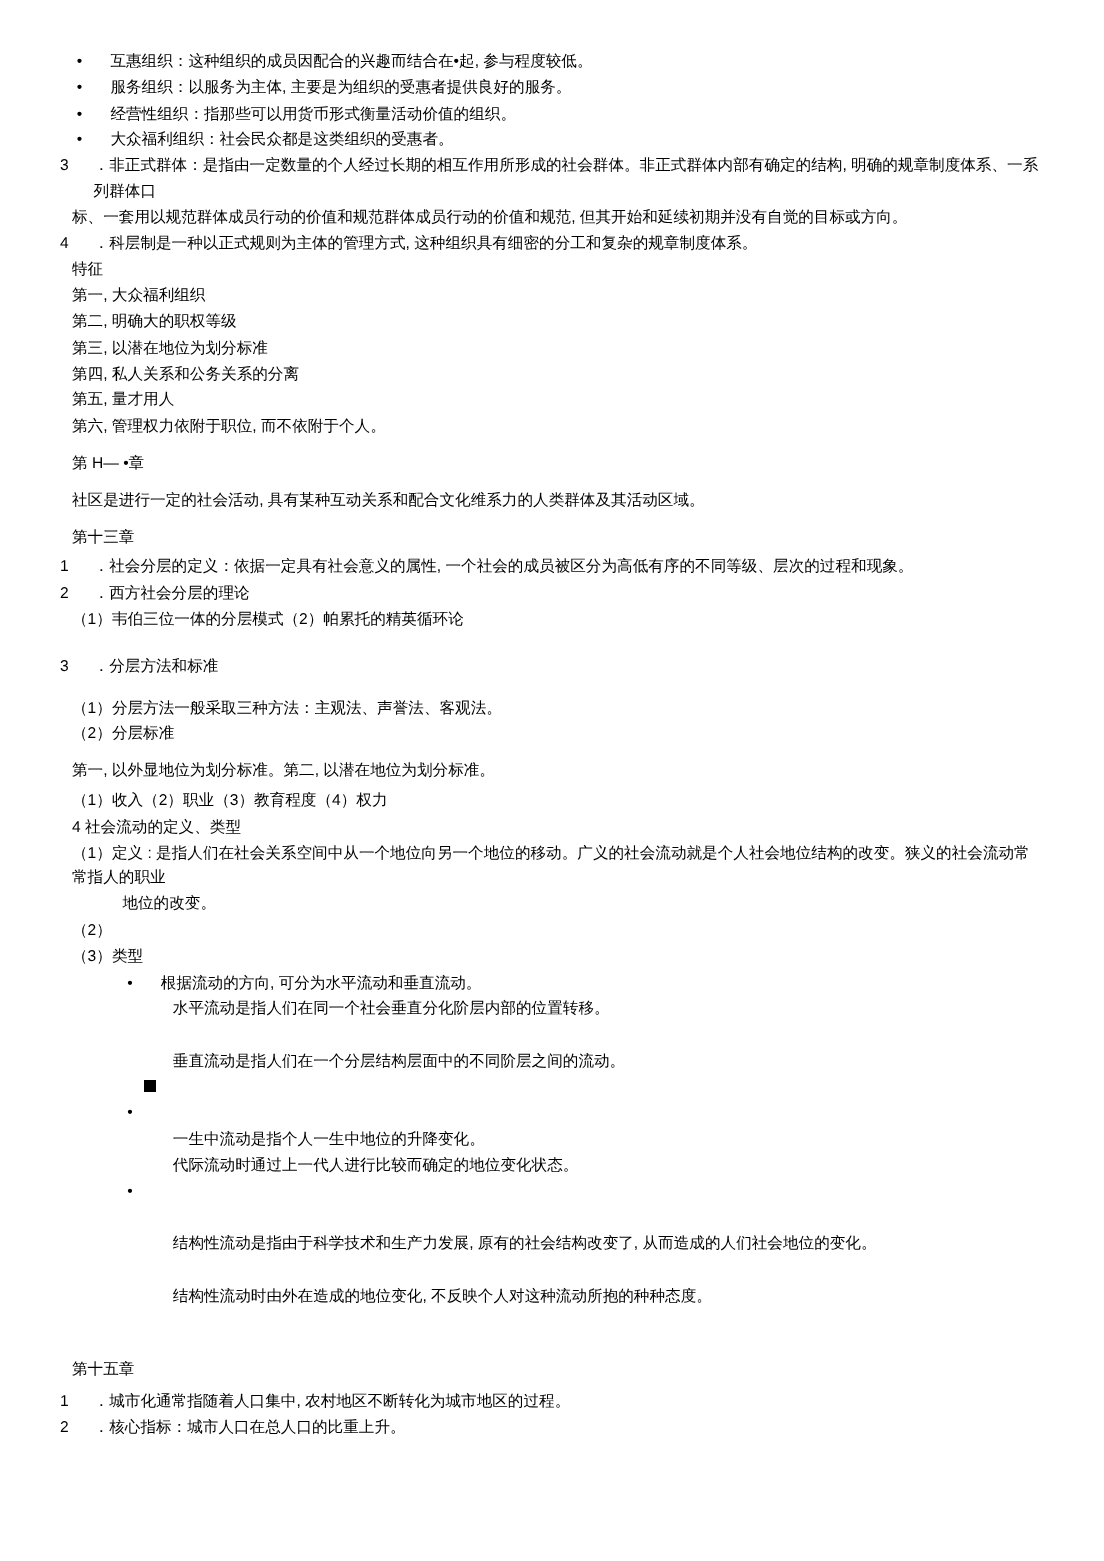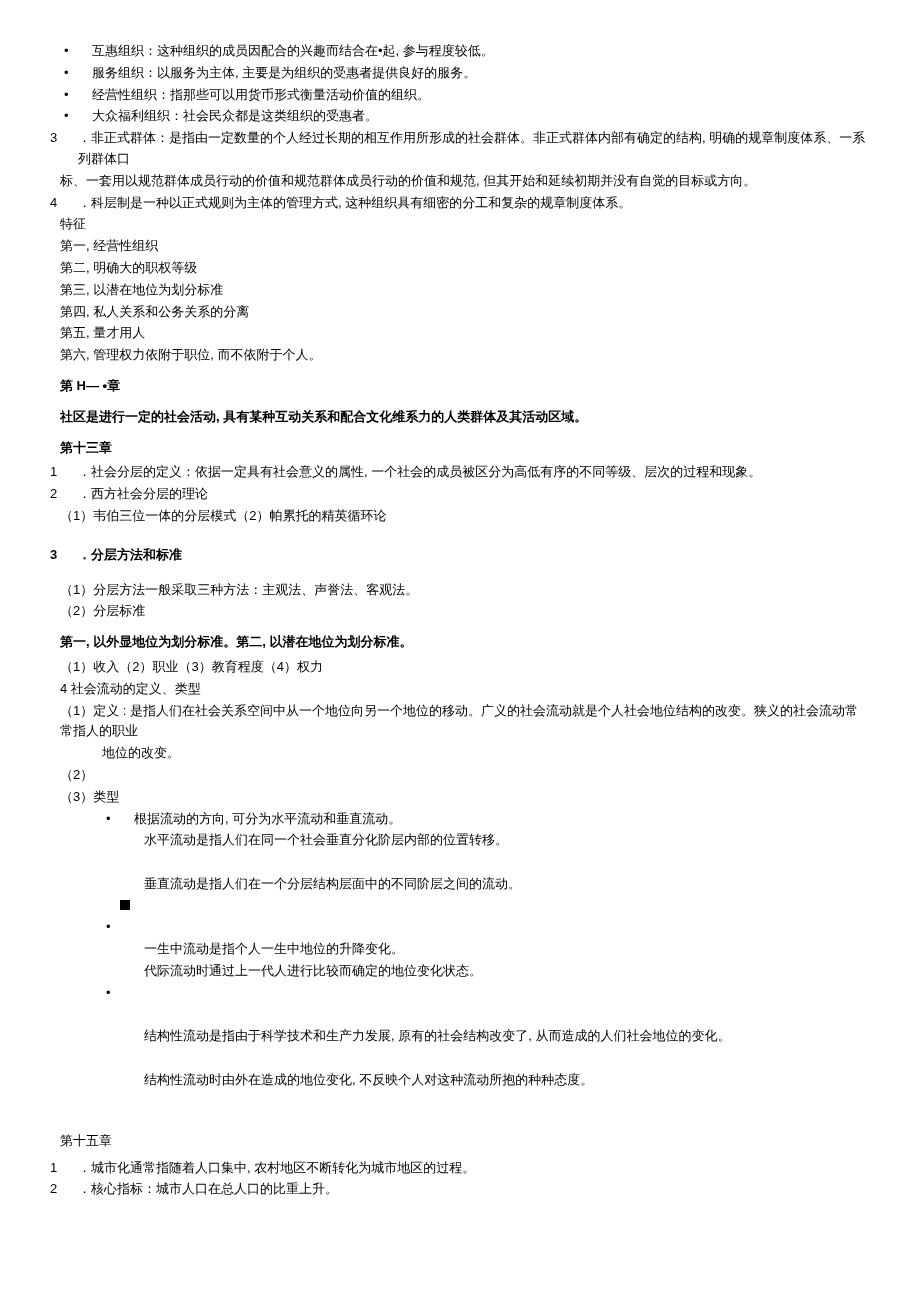--- a/index.html
+++ b/index.html
@@ -36,21 +36,20 @@
   }
   .num-text {
     flex: 1;
   }
   .plain-line {
     margin: 1px 10px;
   }
   .section-gap {
     margin-top: 10px;
     margin-bottom: 4px;
-    font-weight: bold;
   }
   .indent1 { padding-left: 42px; }
   .indent2 { padding-left: 84px; }
   .square {
     display: inline-block;
     width: 10px;
     height: 10px;
     background: #000;
     margin-left: 70px;
   }
@@ -80,21 +79,21 @@
   <span class="num-text">．非正式群体：是指由一定数量的个人经过长期的相互作用所形成的社会群体。非正式群体内部有确定的结构, 明确的规章制度体系、一系列群体口</span>
 </div>
 <div class="plain-line">标、一套用以规范群体成员行动的价值和规范群体成员行动的价值和规范, 但其开始和延续初期并没有自觉的目标或方向。</div>
 
 <div class="num-row">
   <span class="num-label">4</span>
   <span class="num-text">．科层制是一种以正式规则为主体的管理方式, 这种组织具有细密的分工和复杂的规章制度体系。</span>
 </div>
 
 <div class="plain-line">特征</div>
-<div class="plain-line">第一, 经营性组织</div>
+<div class="plain-line">第一, 大众福利组织</div>
 <div class="plain-line">第二, 明确大的职权等级</div>
 <div class="plain-line">第三, 以潜在地位为划分标准</div>
 <div class="plain-line">第四, 私人关系和公务关系的分离</div>
 <div class="plain-line">第五, 量才用人</div>
 <div class="plain-line">第六, 管理权力依附于职位, 而不依附于个人。</div>
 
 <div class="plain-line section-gap">第 H— •章</div>
 <div class="plain-line section-gap">社区是进行一定的社会活动, 具有某种互动关系和配合文化维系力的人类群体及其活动区域。</div>
 
 <div class="plain-line section-gap">第十三章</div>

